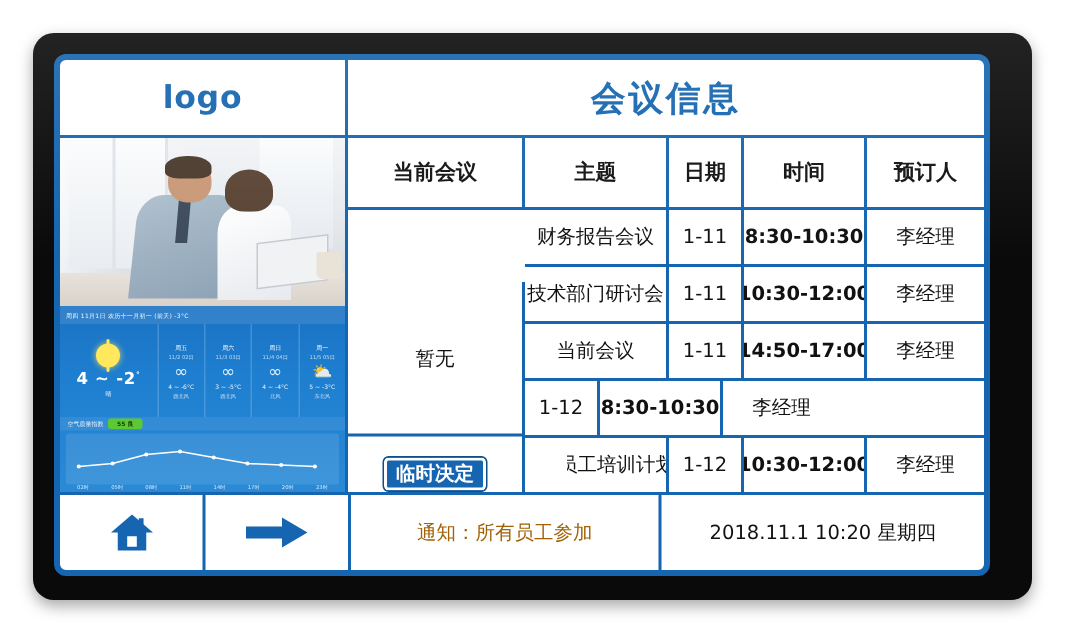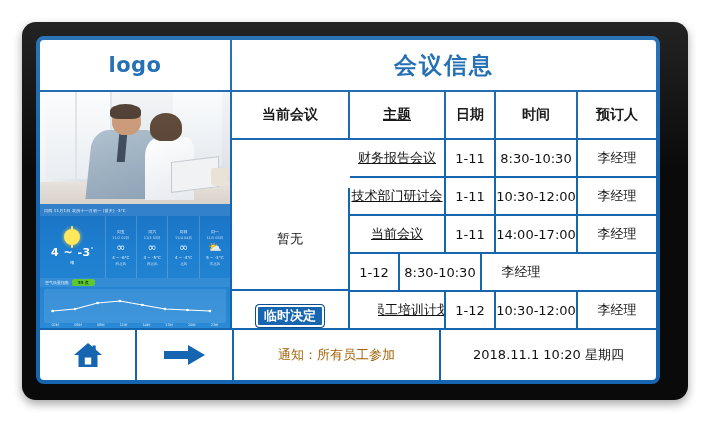--- a/index.html
+++ b/index.html
@@ -185,23 +185,23 @@
   .trow{display:flex;flex:1;min-height:0;border-bottom:2px solid #1565b0;}
   .trow:last-child{border-bottom:none;}
   .trow.head{flex:0 0 46px;}
   .tcell{
     display:flex;align-items:center;justify-content:center;
     border-right:2px solid #1565b0;box-sizing:border-box;
     font-size:13px;color:#111;white-space:nowrap;overflow:hidden;
   }
   .tcell:last-child{border-right:none;}
   .c-current{width:118px;flex:0 0 118px;}
-  .c-topic{flex:1;min-width:0;text-decoration:underline;}
+  .c-topic{flex:1;min-width:0;}
   .c-date{width:50px;flex:0 0 50px;}
-  .c-time{width:82px;flex:0 0 82px;}
+  .c-time{width:82px;flex:0 0 82px;font-weight:bold;}
   .c-person{width:78px;flex:0 0 78px;}
   .trow.head .tcell{font-weight:bold;font-size:14px;}
   .current-merged{
     width:118px;flex:0 0 118px;border-right:2px solid #1565b0;box-sizing:border-box;
     display:flex;flex-direction:column;margin-top:48px;
   }
   .cm-top{
     flex:1;display:flex;align-items:center;justify-content:center;
     border-bottom:2px solid #1565b0;font-size:13px;color:#111;
   }
@@ -273,21 +273,21 @@
           <div class="wx-datestrip">
             <span>周四 11月1日 农历十一月初一 (前天) -3°C</span>
           </div>
 
           <div class="wx-main">
             <div class="wx-today">
               <div class="sun">
                 <i></i>
               </div>
               <div class="wx-temp">
-                <span>4 ~ -3</span><sup>°</sup>
+                <span>4 ~ -2</span><sup>°</sup>
               </div>
               <div class="wx-cond">晴</div>
             </div>
 
             <div class="wx-forecast">
               <div class="wx-day">
                 <div class="d-name">周五</div>
                 <div class="d-date">11/2 02日</div>
                 <div class="d-icon">∞</div>
                 <div class="d-temp">4 ~ -6°C</div>
@@ -384,21 +384,21 @@
             </div>
             <div class="drow">
               <div class="tcell c-topic">技术部门研讨会</div>
               <div class="tcell c-date">1-11</div>
               <div class="tcell c-time">10:30-12:00</div>
               <div class="tcell c-person">李经理</div>
             </div>
             <div class="drow">
               <div class="tcell c-topic">当前会议</div>
               <div class="tcell c-date">1-11</div>
-              <div class="tcell c-time">14:00-17:00</div>
+              <div class="tcell c-time">14:50-17:00</div>
               <div class="tcell c-person">李经理</div>
             </div>
             <div class="drow">
               <div class="tcell c-date">1-12</div>
               <div class="tcell c-time">8:30-10:30</div>
               <div class="tcell c-person">李经理</div>
             </div>
             <div class="drow">
               <div class="tcell c-topic">员工培训计划</div>
               <div class="tcell c-date">1-12</div>

